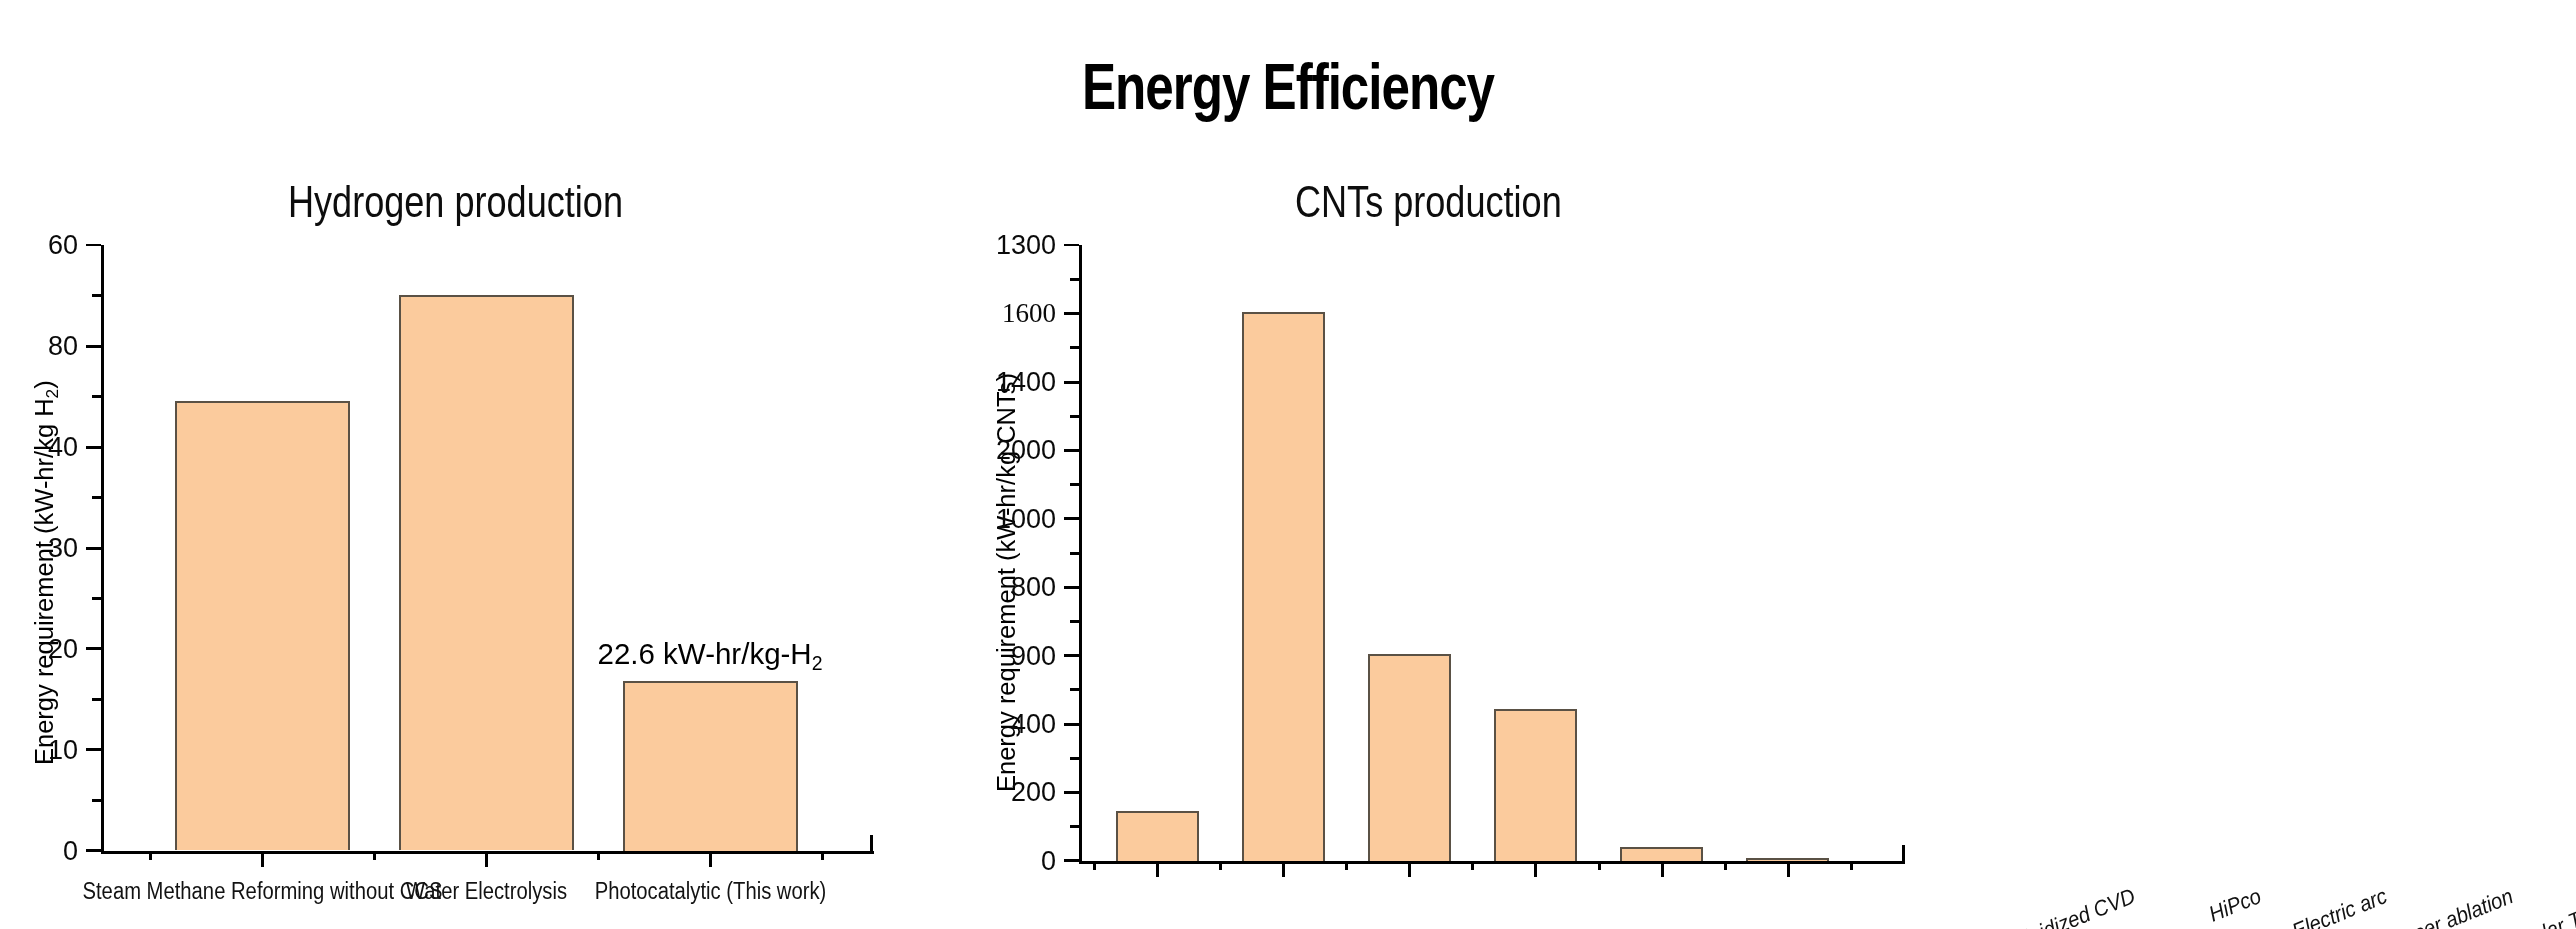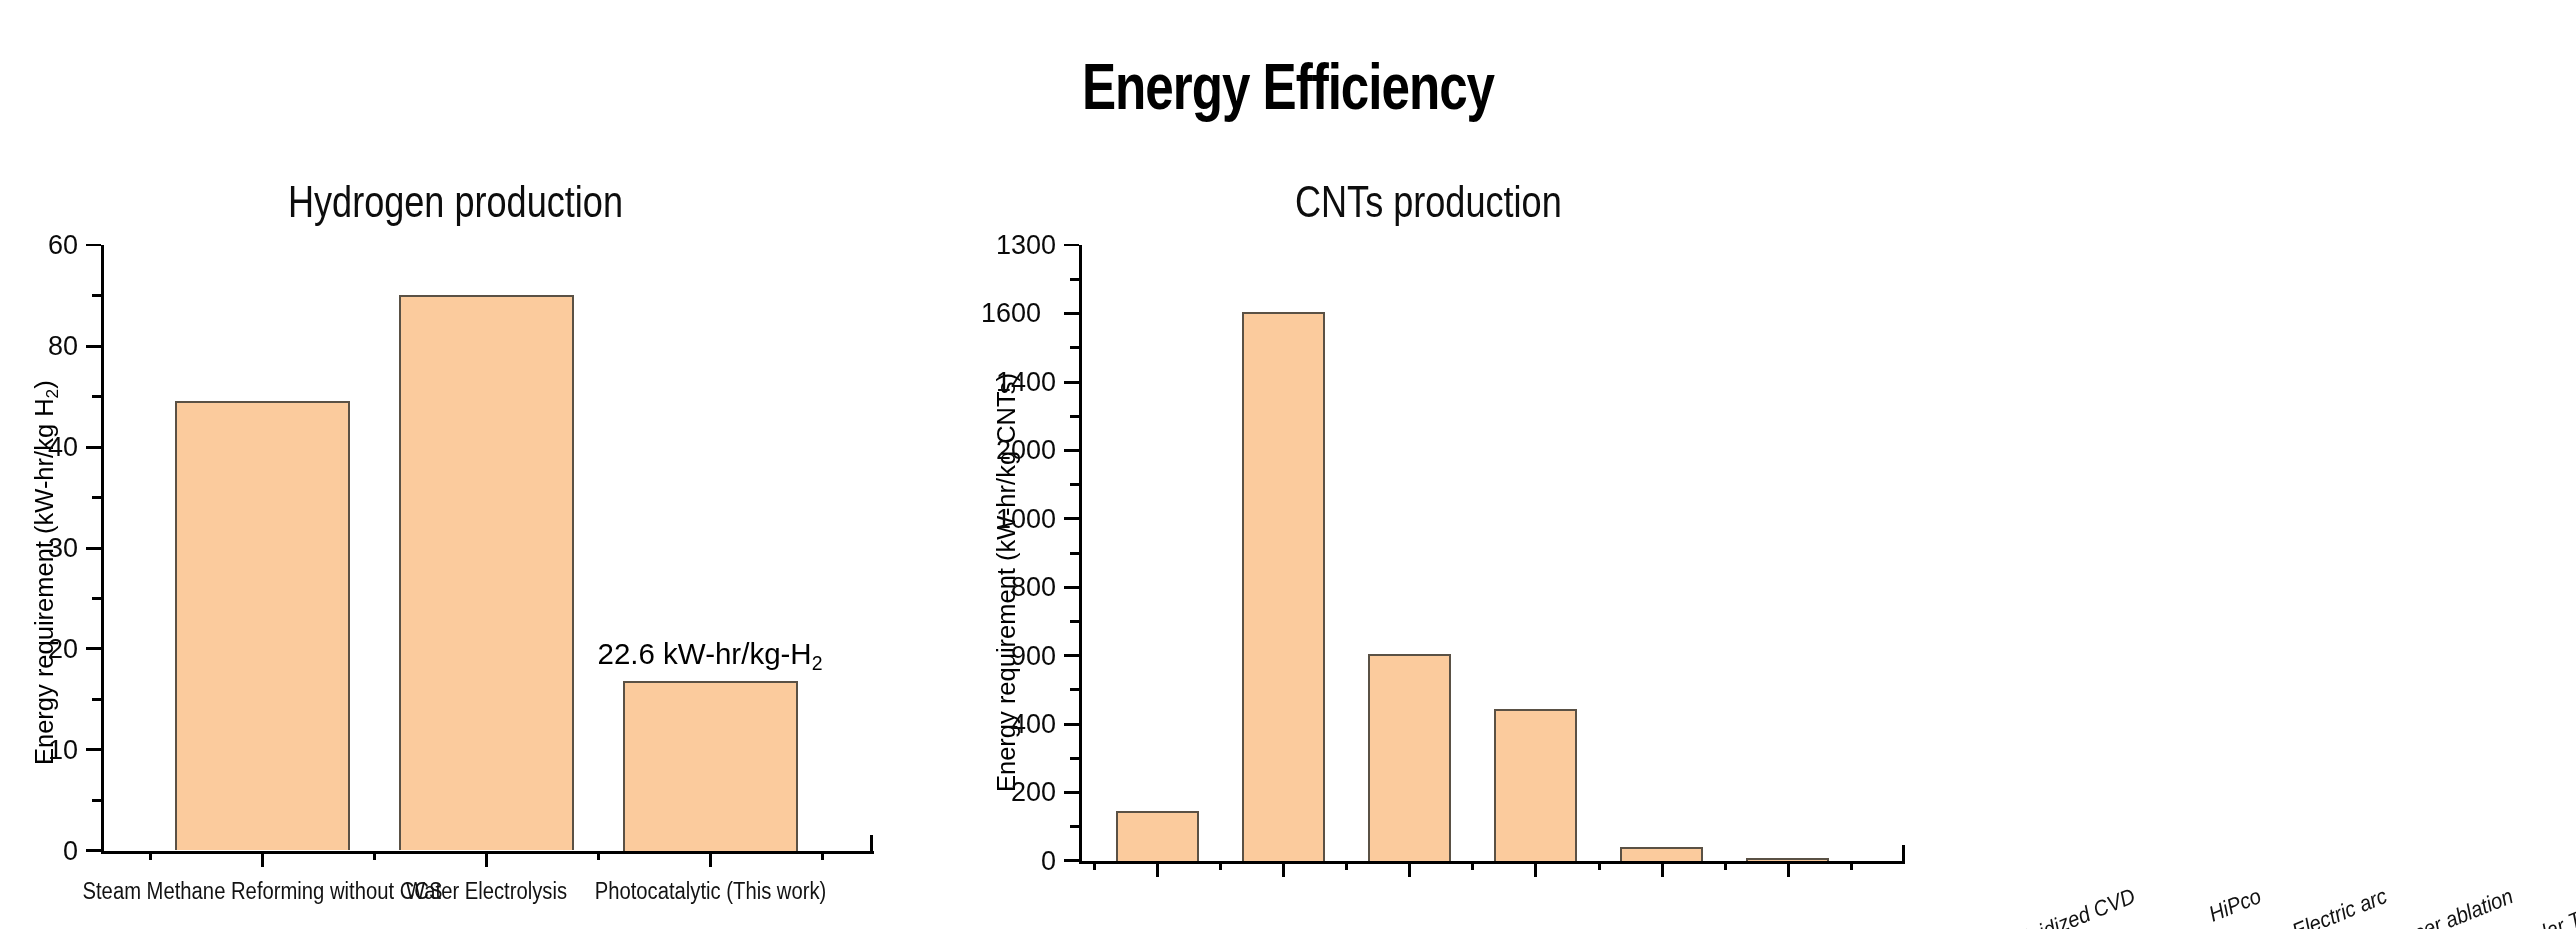--- a/index.html
+++ b/index.html
@@ -235,21 +235,21 @@
           <div class="tick-label-y" style="top: 411px; margin-right: 23px;">900</div>
           <div class="tick-major-y" style="top: 341px;"></div>
           <div class="tick-label-y" style="top: 342px; margin-right: 23px; margin-left: 48px;">800</div>
           <div class="tick-major-y" style="top: 272px;"></div>
           <div class="tick-label-y" style="top: 274px; margin-right: 23px;">1000</div>
           <div class="tick-major-y" style="top: 204px;"></div>
           <div class="tick-label-y" style="top: 205px; margin-right: 23px;">2000</div>
           <div class="tick-major-y" style="top: 136px;"></div>
           <div class="tick-label-y" style="top: 137px; margin-right: 23px;">1400</div>
           <div class="tick-major-y" style="top: 67px;"></div>
-          <div class="tick-label-y" style="top: 68px; margin-right: 38px;">1600</div>
+          <div class="tick-label-y" style="top: 68px; margin-right: 23px; font-family: Liberation Serif, serif;">1600</div>
           <div class="tick-major-y" style="top: -1.3px;"></div>
           <div class="tick-label-y" style="top: 0px; margin-right: 23px;">1300</div>
           <div class="tick-minor-y" style="top: 580px;"></div>
           <div class="tick-minor-y" style="top: 512px;"></div>
           <div class="tick-minor-y" style="top: 443px;"></div>
           <div class="tick-minor-y" style="top: 375px;"></div>
           <div class="tick-minor-y" style="top: 307px;"></div>
           <div class="tick-minor-y" style="top: 238px;"></div>
           <div class="tick-minor-y" style="top: 170px;"></div>
           <div class="tick-minor-y" style="top: 101px;"></div>

